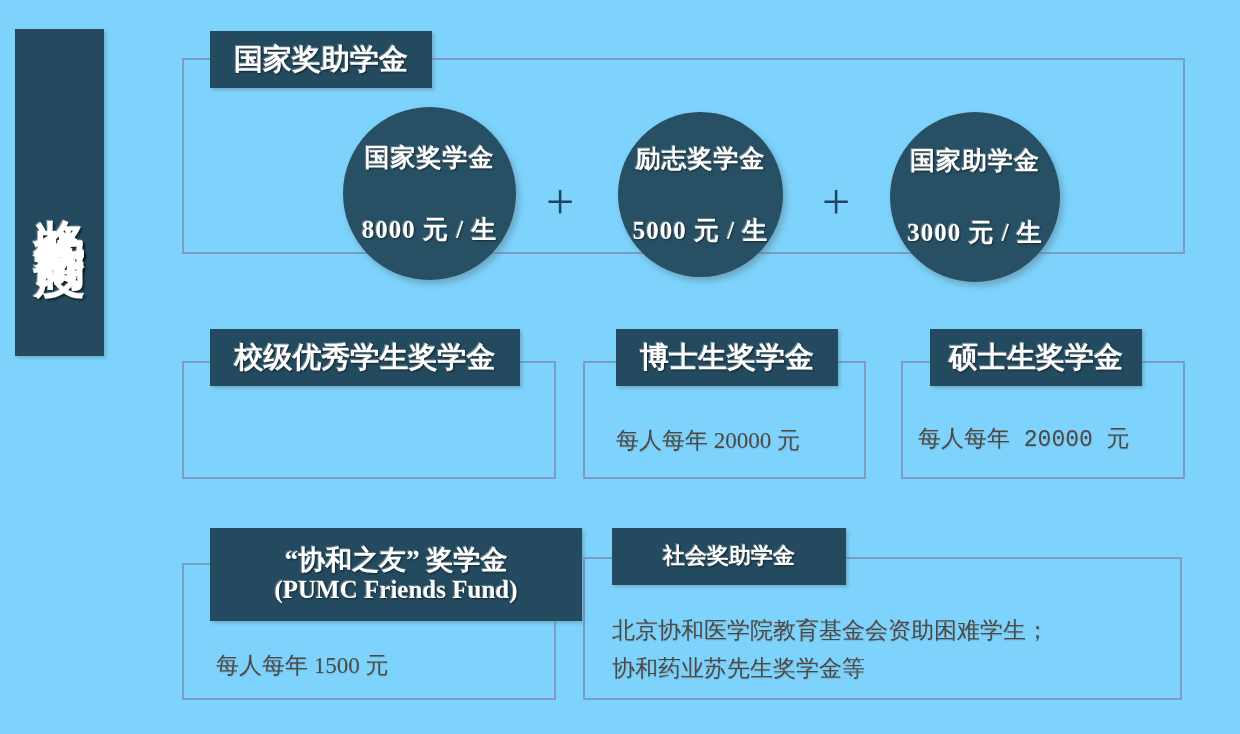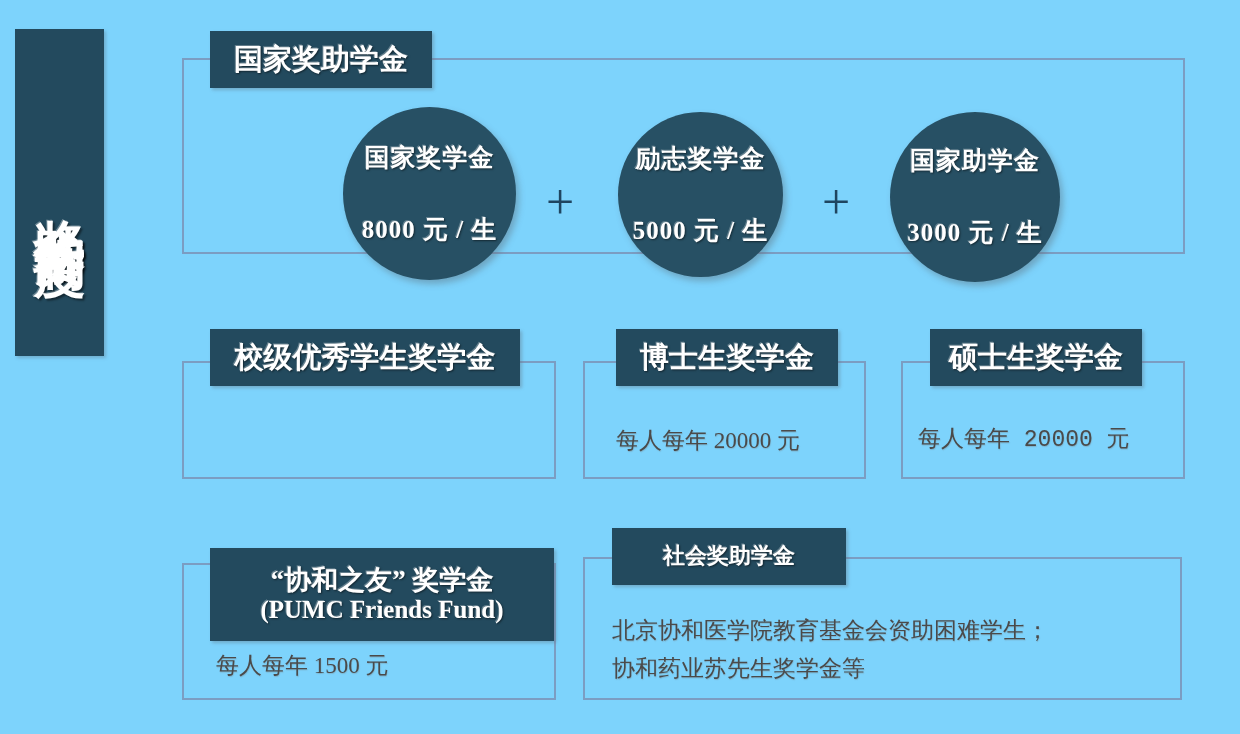--- a/index.html
+++ b/index.html
@@ -166,21 +166,21 @@
   </div>
   <div class="body-text" style="left:616px; top:423px;">每人每年 20000 元</div>
 
   <div class="panel" style="left:901px; top:361px; width:284px; height:118px;"></div>
   <div class="badge" style="left:930px; top:329px; width:212px; height:57px; font-size:29px;">
     <span class="bline">硕士生奖学金</span>
   </div>
   <div class="body-text" style="left:918px; top:423px;font-family:Liberation Mono, monospace;">每人每年 20000 元</div>
 
   <div class="panel" style="left:182px; top:563px; width:374px; height:137px;"></div>
-  <div class="badge" style="left:210px; top:528px; width:344px; height:93px; font-size:27px;margin-top:20px;">
+  <div class="badge" style="left:210px; top:528px; width:372px; height:93px; font-size:27px;">
     <span class="bline">“协和之友” 奖学金</span>
     <span class="bline" style="font-size:25px;">(PUMC Friends Fund)</span>
   </div>
   <div class="body-text" style="left:216px; top:648px;">每人每年 1500 元</div>
 
   <div class="panel" style="left:583px; top:557px; width:599px; height:143px;"></div>
   <div class="badge" style="left:612px; top:528px; width:234px; height:57px; font-size:22px;">
     <span class="bline">社会奖助学金</span>
   </div>
   <div class="body-text" style="left:612px; top:613px;">北京协和医学院教育基金会资助困难学生；</div>

